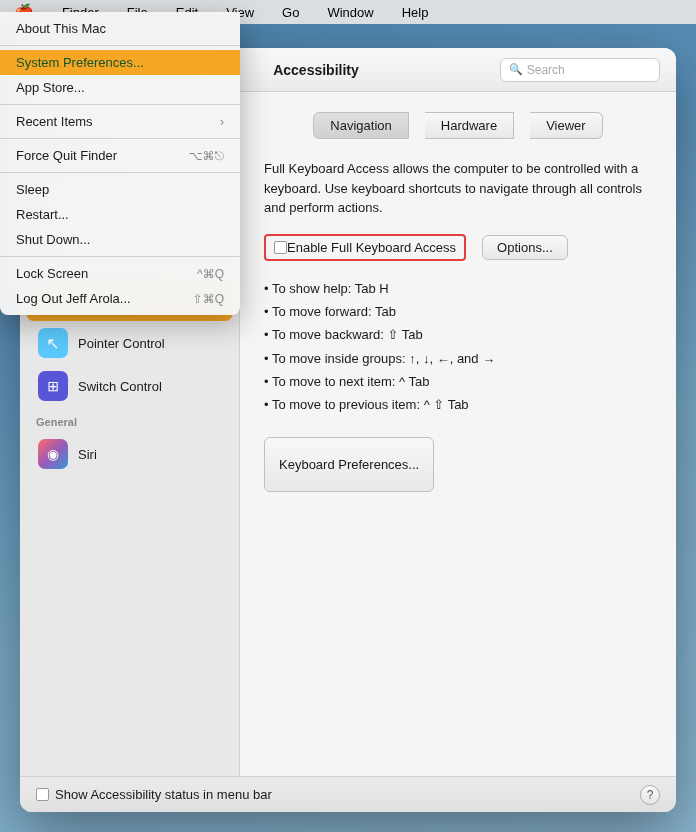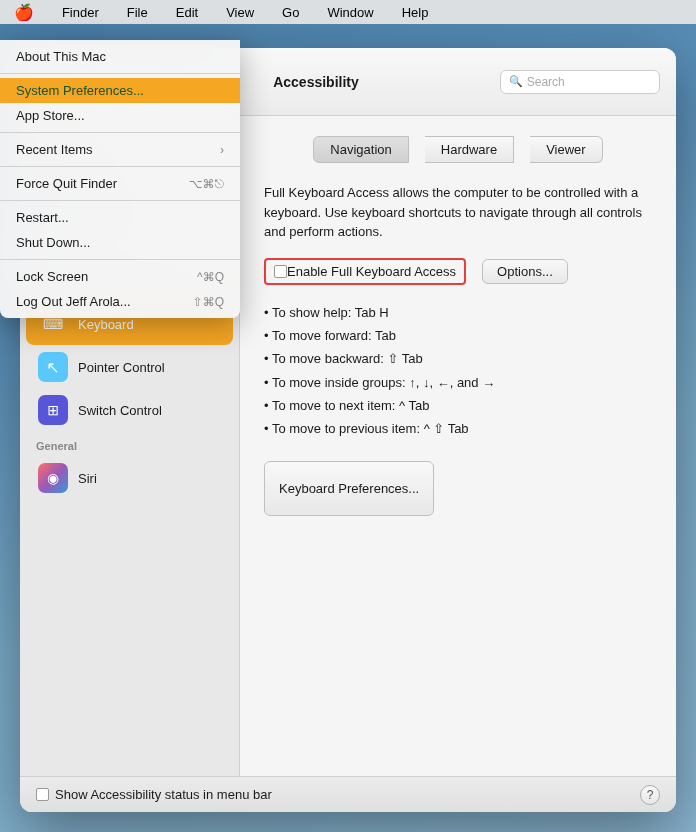--- a/index.html
+++ b/index.html
@@ -30,21 +30,21 @@
       padding: 2px 6px;
       border-radius: 4px;
     }
     .apple-icon {
       font-size: 16px;
     }
 
     
     .dropdown-menu {
       position: absolute;
-      top: 40px;
+      top: 12px;
       left: 0;
       width: 240px;
       background: rgba(245,245,245,0.97);
       border-radius: 0 0 8px 8px;
       box-shadow: 0 8px 30px rgba(0,0,0,0.3);
       z-index: 200;
       padding: 4px 0;
       backdrop-filter: blur(20px);
     }
     .menu-item {
@@ -91,21 +91,21 @@
       border-radius: 12px;
       box-shadow: 0 20px 60px rgba(0,0,0,0.4);
       overflow: hidden;
       display: flex;
       flex-direction: column;
       z-index: 50;
     }
 
     
     .window-titlebar {
-      height: 68px;
+      height: 44px;
       background: linear-gradient(180deg, #f8f8f8 0%, #ebebeb 100%);
       border-bottom: 1px solid #d0d0d0;
       display: flex;
       align-items: center;
       padding: 0 16px;
       flex-shrink: 0;
     }
     .traffic-lights {
       display: flex;
       gap: 8px;
@@ -421,20 +421,21 @@
   <div class="menu-item">
     <span>Recent Items</span>
     <span class="menu-item-shortcut">›</span>
   </div>
   <div class="menu-separator"></div>
   <div class="menu-item">
     <span>Force Quit Finder</span>
     <span class="menu-item-shortcut">⌥⌘⎋</span>
   </div>
   <div class="menu-separator"></div>
+  <div class="menu-item">Sleep</div>
   <div class="menu-item">Restart...</div>
   <div class="menu-item">Shut Down...</div>
   <div class="menu-separator"></div>
   <div class="menu-item">
     <span>Lock Screen</span>
     <span class="menu-item-shortcut">^⌘Q</span>
   </div>
   <div class="menu-item">
     <span>Log Out Jeff Arola...</span>
     <span class="menu-item-shortcut">⇧⌘Q</span>

